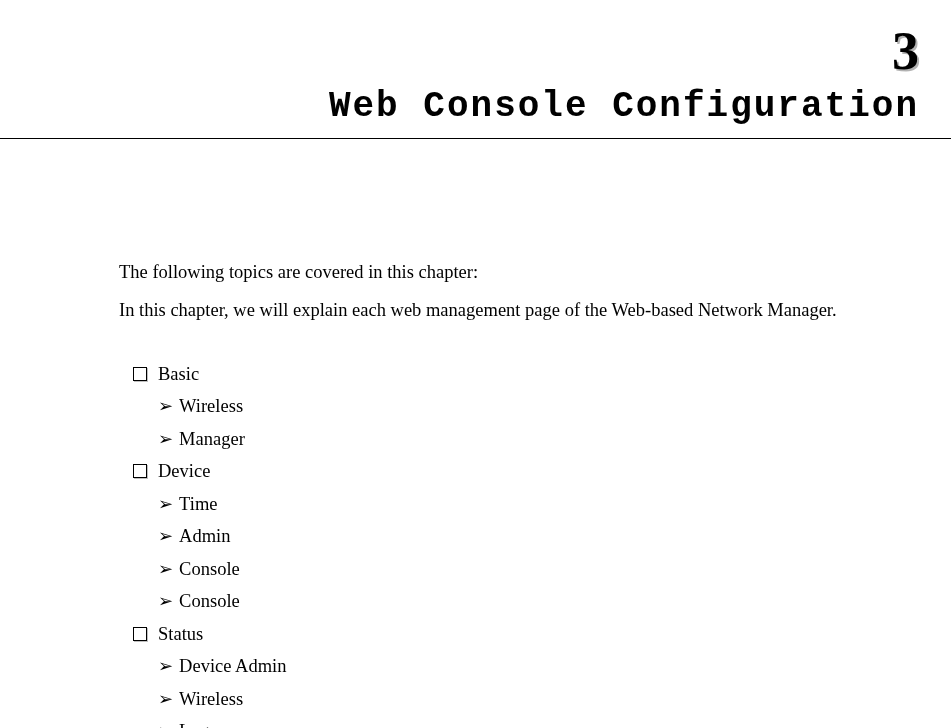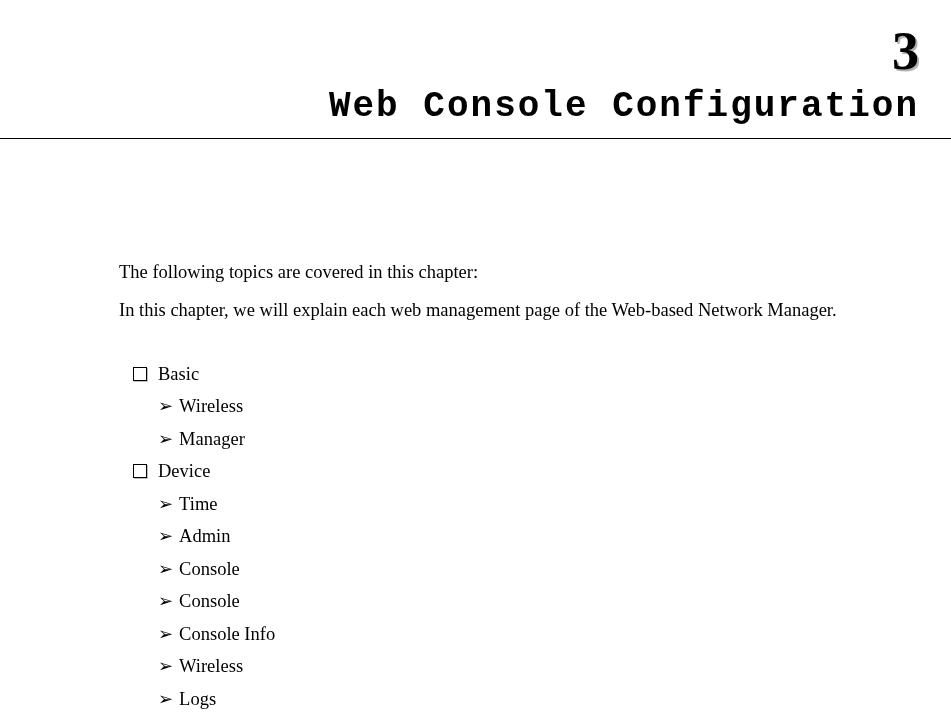--- a/index.html
+++ b/index.html
@@ -135,23 +135,27 @@
   </div>
   <div class="subitem-row">
     <span class="subitem-bullet">➢</span>
     <span class="subitem-label">Console</span>
   </div>
   <div class="subitem-row">
     <span class="subitem-bullet">➢</span>
     <span class="subitem-label">Console</span>
   </div>
 
+  <div class="section-row">
+    <span class="section-bullet"></span>
+    <span class="section-label">Status</span>
+  </div>
   <div class="subitem-row">
     <span class="subitem-bullet">➢</span>
-    <span class="subitem-label">Console Info</span>
+    <span class="subitem-label">Device Admin</span>
   </div>
   <div class="subitem-row">
     <span class="subitem-bullet">➢</span>
     <span class="subitem-label">Wireless</span>
   </div>
   <div class="subitem-row">
     <span class="subitem-bullet">➢</span>
     <span class="subitem-label">Logs</span>
   </div>
 

